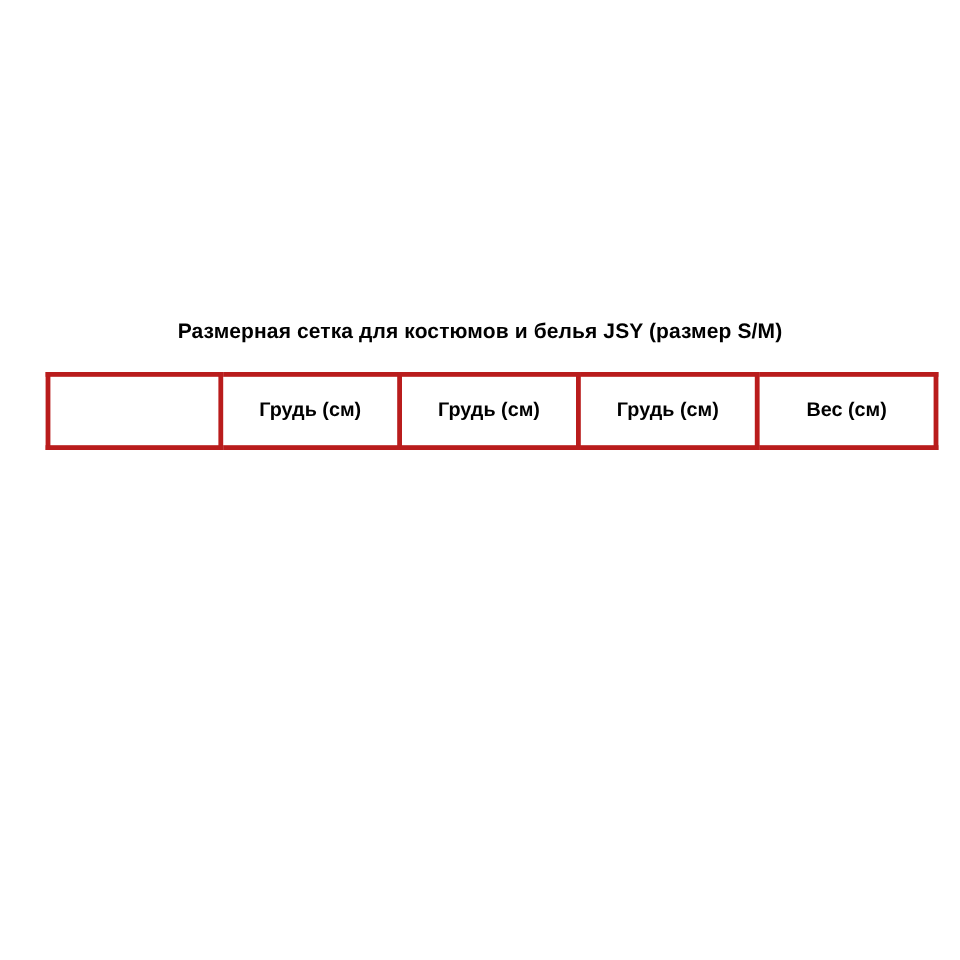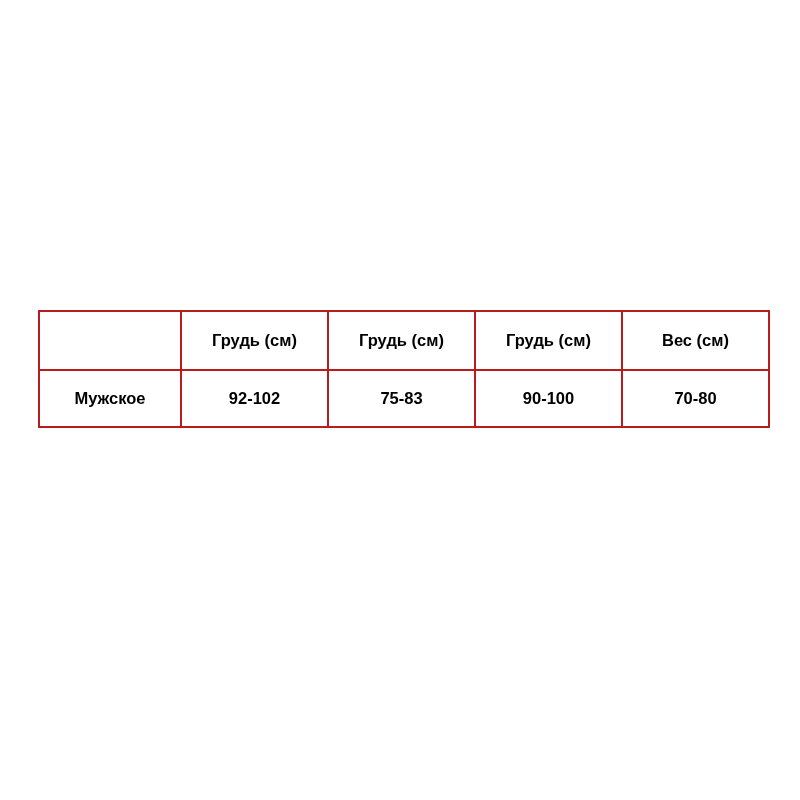--- a/index.html
+++ b/index.html
@@ -40,58 +40,52 @@
     top: 310px;
     width: 723px;
   }
   table.size-table {
     border-collapse: collapse;
     width: 723px;
     table-layout: fixed;
   }
   table.size-table td,
   table.size-table th {
-    border: 2px solid #b91c1c;
+    border: 4px solid #b91c1c;
     text-align: center;
     vertical-align: middle;
     font-size: 16.5px;
     font-weight: bold;
     color: #000000;
     padding: 0;
     height: 55px;
   }
   table.size-table thead th {
     height: 57px;
   }
   .col-label  { width: 140px; }
   .col-data   { width: 145px; }
   .empty-cell { }
 </style>
 </head>
 <body>
 
 <div class="page">
 
+  <div class="size-chart-title">Размерная сетка для костюмов и белья JSY (размер S/M)</div>
 
   <div class="size-table-wrap">
     <table class="size-table">
       <thead>
         <tr>
           <th class="col-label empty-cell"></th>
           <th class="col-data">Грудь (см)</th>
           <th class="col-data">Грудь (см)</th>
           <th class="col-data">Грудь (см)</th>
           <th class="col-data">Вес (см)</th>
         </tr>
       </thead>
       <tbody>
-        <tr>
-          <td class="col-label">Мужское</td>
-          <td class="col-data">92-102</td>
-          <td class="col-data">75-83</td>
-          <td class="col-data">90-100</td>
-          <td class="col-data">70-80</td>
-        </tr>
       </tbody>
     </table>
   </div>
 
 </div>
 
 </body></html>

